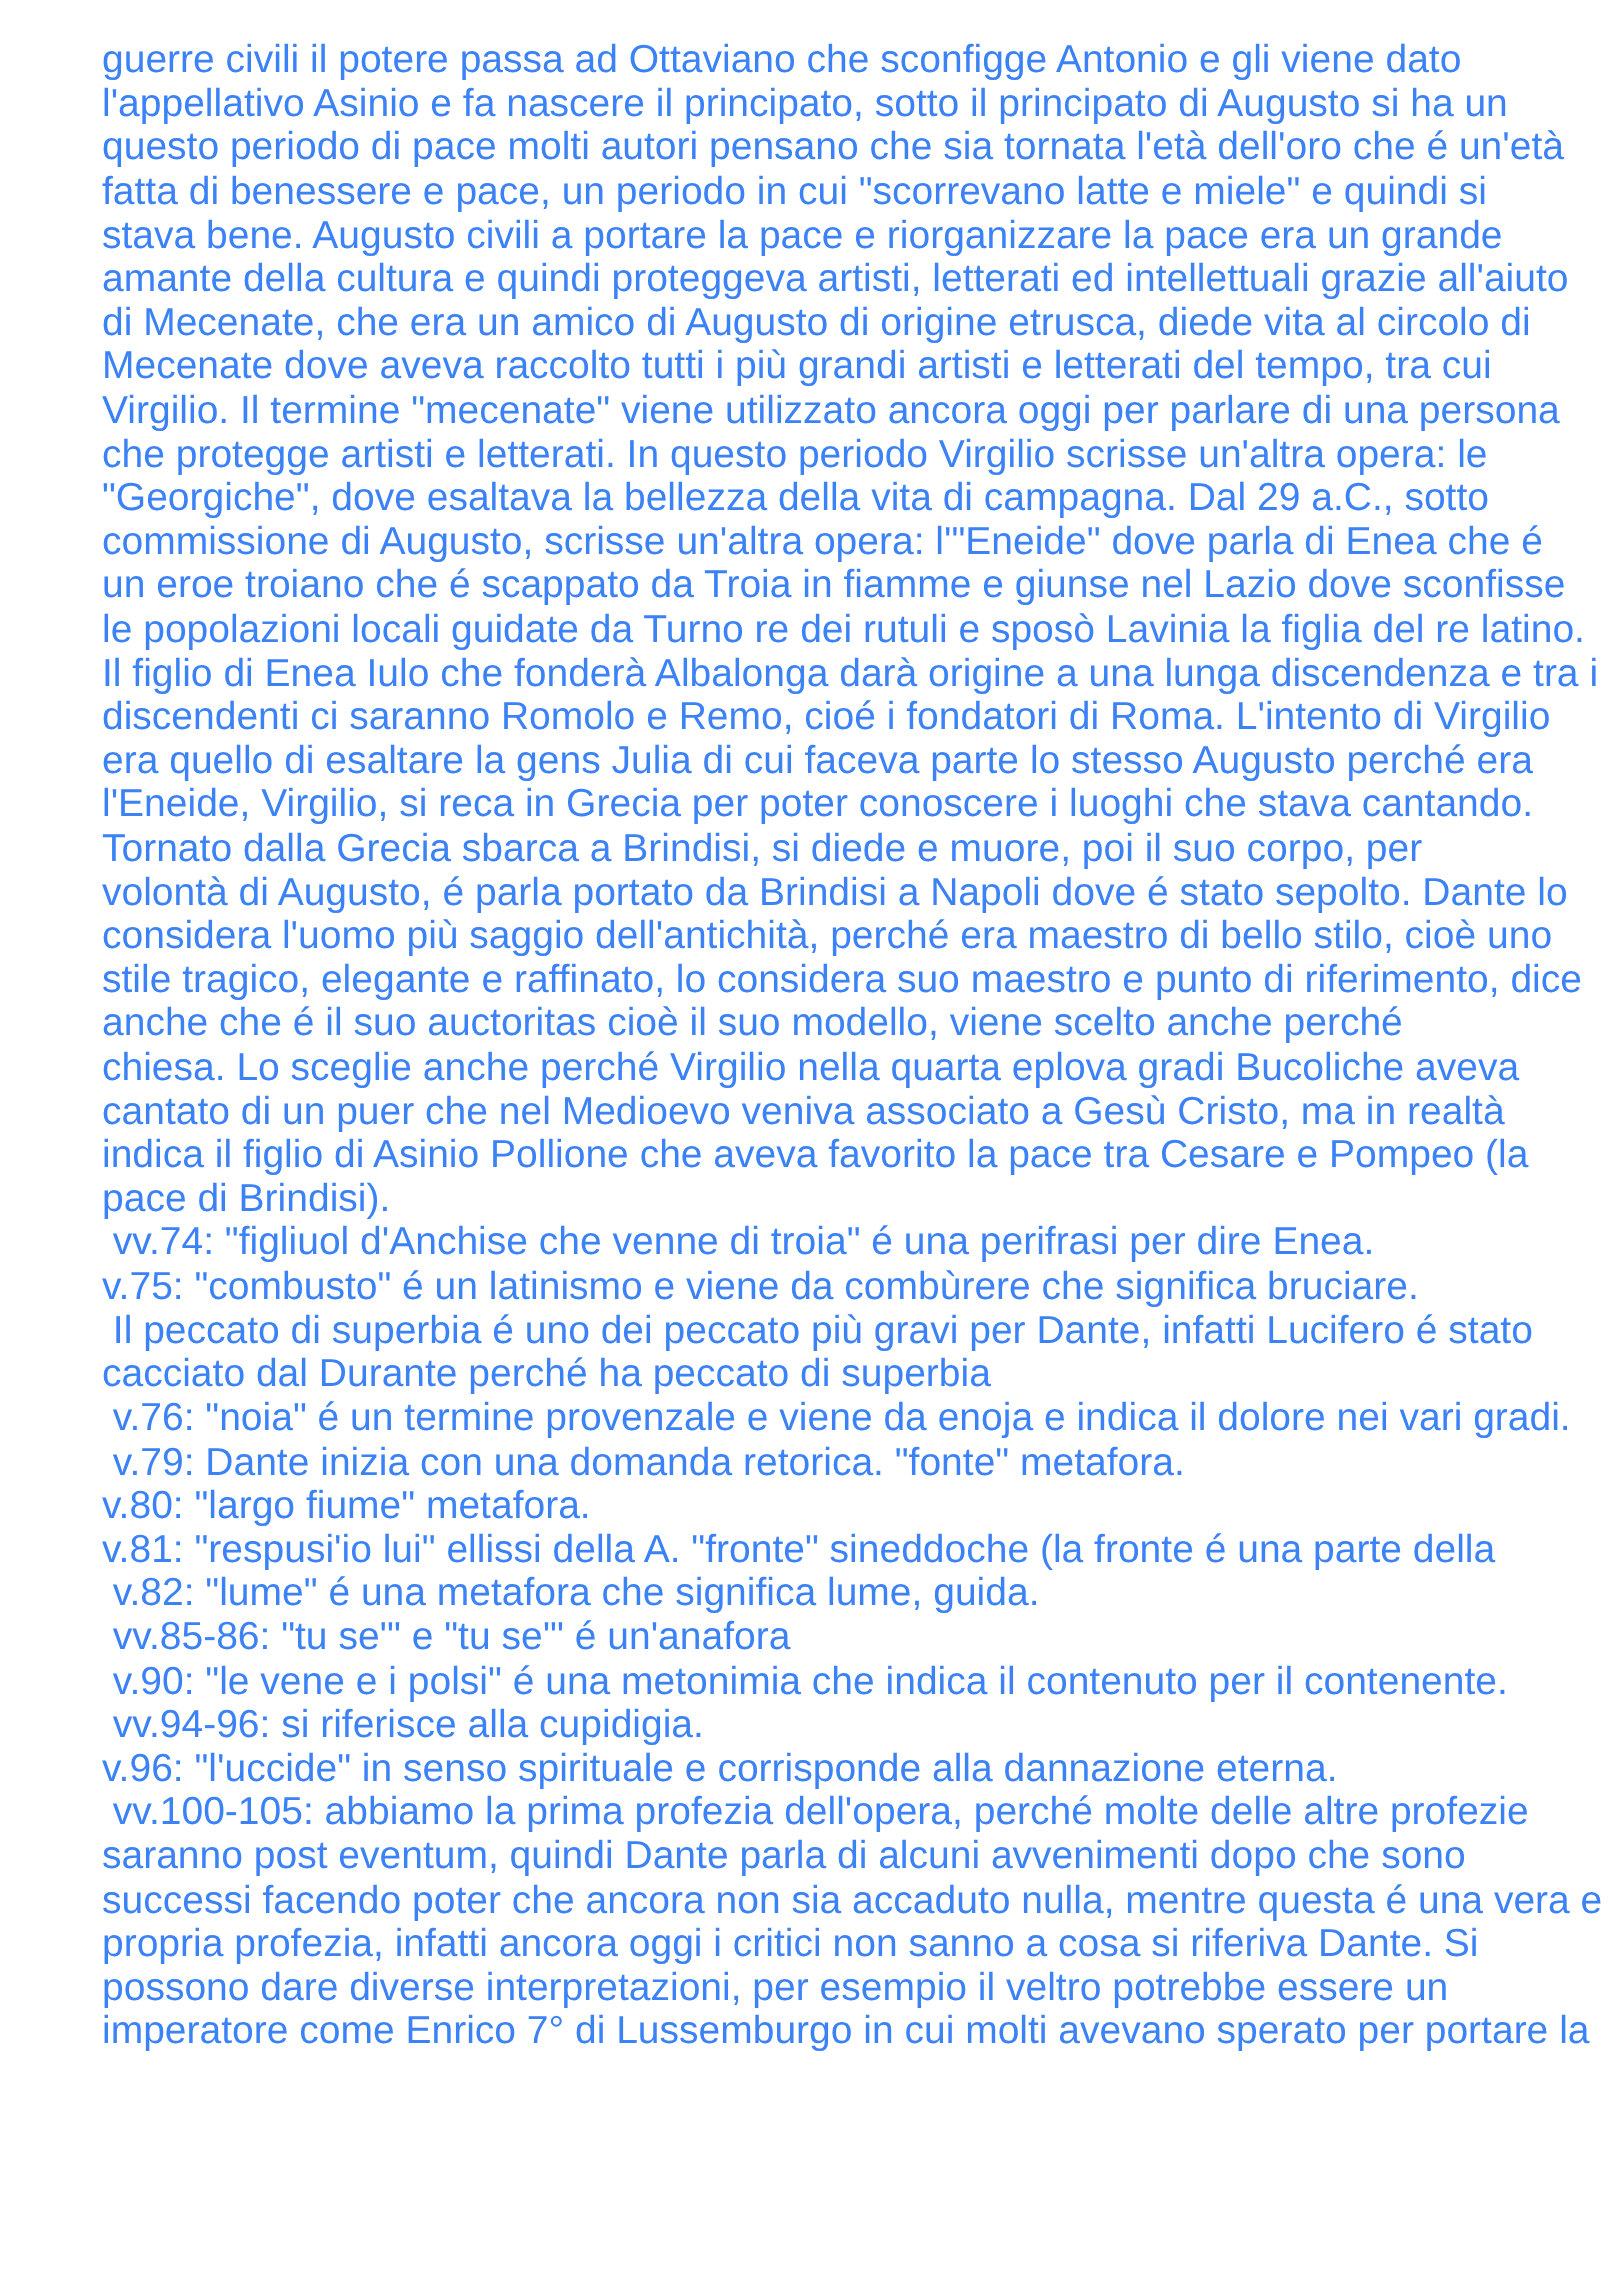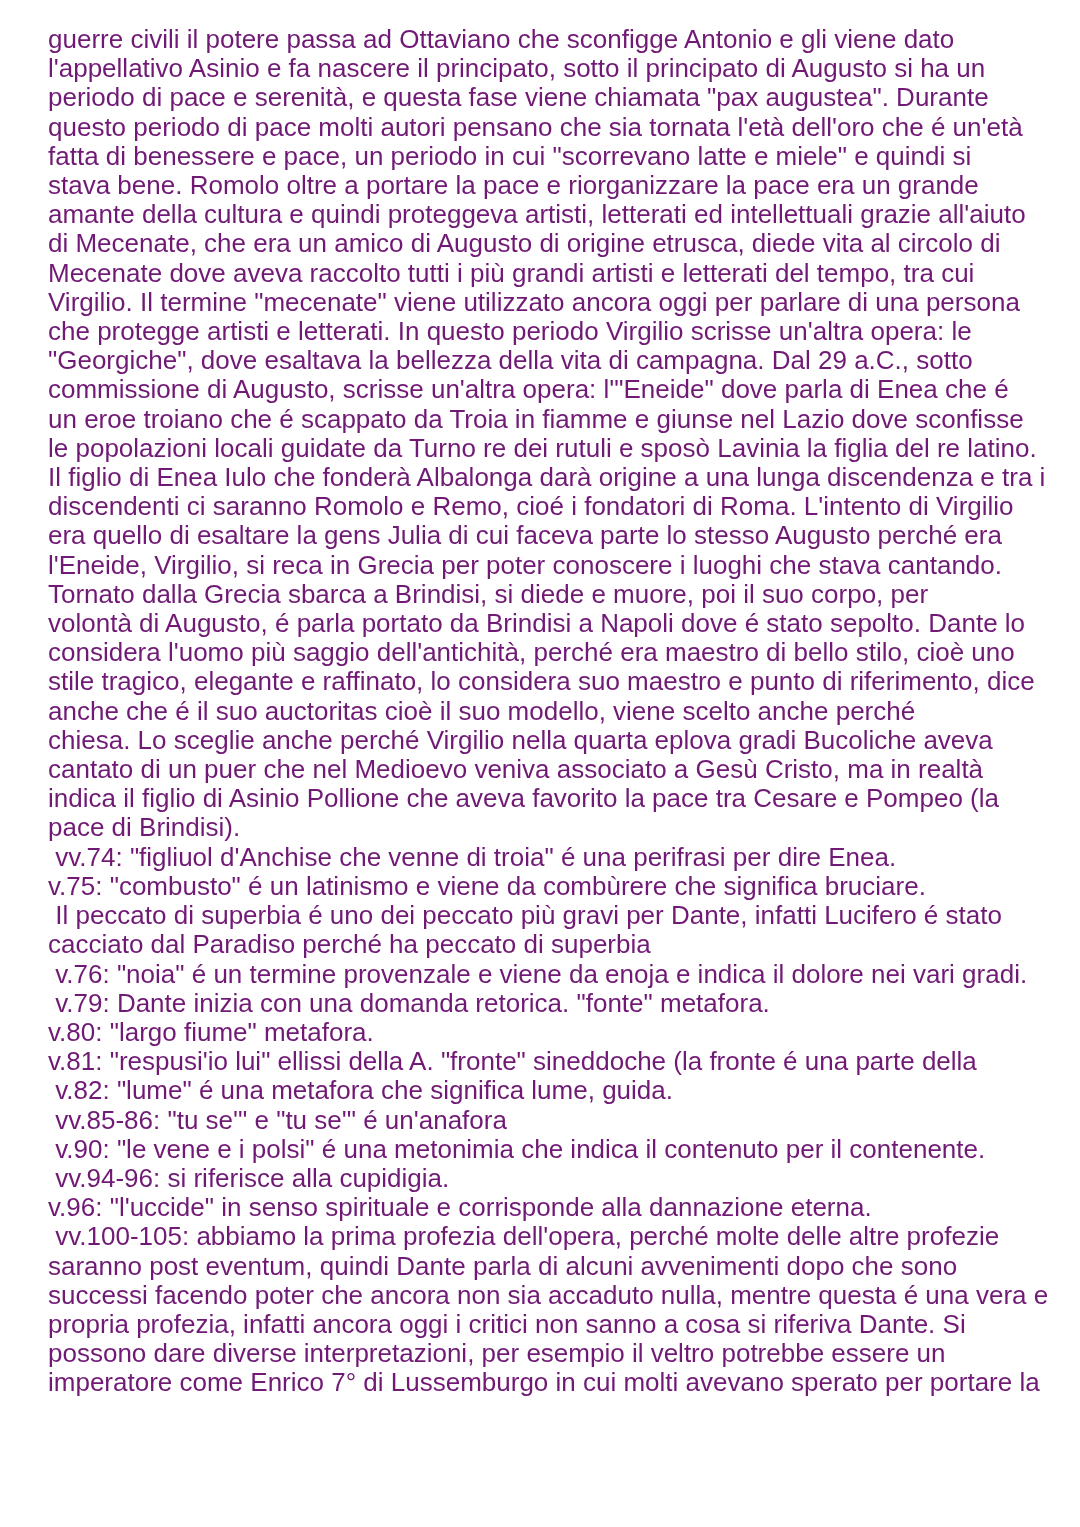--- a/index.html
+++ b/index.html
@@ -28,27 +28,26 @@
     line-height: 29.2px;
     font-weight: 400;
     color: inherit;
     white-space: pre;
   }
 </style>
 </head>
 <body style="background: rgb(255, 255, 255);">
 
 <div class="page" style="background: rgb(255, 255, 255);">
-  <div class="text-block" style="color: #701a75;">
+  <div class="text-block" style="color: #3b82f6; margin-left: 20px;">
       <div class="line">guerre civili il potere passa ad Ottaviano che sconfigge Antonio e gli viene dato</div>
       <div class="line">l'appellativo Asinio e fa nascere il principato, sotto il principato di Augusto si ha un</div>
-      <div class="line">periodo di pace e serenità, e questa fase viene chiamata "pax augustea". Durante</div>
       <div class="line">questo periodo di pace molti autori pensano che sia tornata l'età dell'oro che é un'età</div>
       <div class="line">fatta di benessere e pace, un periodo in cui "scorrevano latte e miele" e quindi si</div>
-      <div class="line">stava bene. Romolo oltre a portare la pace e riorganizzare la pace era un grande</div>
+      <div class="line">stava bene. Augusto civili a portare la pace e riorganizzare la pace era un grande</div>
       <div class="line">amante della cultura e quindi proteggeva artisti, letterati ed intellettuali grazie all'aiuto</div>
       <div class="line">di Mecenate, che era un amico di Augusto di origine etrusca, diede vita al circolo di</div>
       <div class="line">Mecenate dove aveva raccolto tutti i più grandi artisti e letterati del tempo, tra cui</div>
       <div class="line">Virgilio. Il termine "mecenate" viene utilizzato ancora oggi per parlare di una persona</div>
       <div class="line">che protegge artisti e letterati. In questo periodo Virgilio scrisse un'altra opera: le</div>
       <div class="line">"Georgiche", dove esaltava la bellezza della vita di campagna. Dal 29 a.C., sotto</div>
       <div class="line">commissione di Augusto, scrisse un'altra opera: l'"Eneide" dove parla di Enea che é</div>
       <div class="line">un eroe troiano che é scappato da Troia in fiamme e giunse nel Lazio dove sconfisse</div>
       <div class="line">le popolazioni locali guidate da Turno re dei rutuli e sposò Lavinia la figlia del re latino.</div>
       <div class="line">Il figlio di Enea Iulo che fonderà Albalonga darà origine a una lunga discendenza e tra i</div>
@@ -60,21 +59,21 @@
       <div class="line">considera l'uomo più saggio dell'antichità, perché era maestro di bello stilo, cioè uno</div>
       <div class="line">stile tragico, elegante e raffinato, lo considera suo maestro e punto di riferimento, dice</div>
       <div class="line">anche che é il suo auctoritas cioè il suo modello, viene scelto anche perché</div>
       <div class="line">chiesa. Lo sceglie anche perché Virgilio nella quarta eplova gradi Bucoliche aveva</div>
       <div class="line">cantato di un puer che nel Medioevo veniva associato a Gesù Cristo, ma in realtà</div>
       <div class="line">indica il figlio di Asinio Pollione che aveva favorito la pace tra Cesare e Pompeo (la</div>
       <div class="line">pace di Brindisi).</div>
       <div class="line"> vv.74: "figliuol d'Anchise che venne di troia" é una perifrasi per dire Enea.</div>
       <div class="line">v.75: "combusto" é un latinismo e viene da combùrere che significa bruciare.</div>
       <div class="line"> Il peccato di superbia é uno dei peccato più gravi per Dante, infatti Lucifero é stato</div>
-      <div class="line">cacciato dal Paradiso perché ha peccato di superbia</div>
+      <div class="line">cacciato dal Durante perché ha peccato di superbia</div>
       <div class="line"> v.76: "noia" é un termine provenzale e viene da enoja e indica il dolore nei vari gradi.</div>
       <div class="line"> v.79: Dante inizia con una domanda retorica. "fonte" metafora.</div>
       <div class="line">v.80: "largo fiume" metafora.</div>
       <div class="line">v.81: "respusi'io lui" ellissi della A. "fronte" sineddoche (la fronte é una parte della</div>
       <div class="line"> v.82: "lume" é una metafora che significa lume, guida.</div>
       <div class="line"> vv.85-86: "tu se'" e "tu se'" é un'anafora</div>
       <div class="line"> v.90: "le vene e i polsi" é una metonimia che indica il contenuto per il contenente.</div>
       <div class="line"> vv.94-96: si riferisce alla cupidigia.</div>
       <div class="line">v.96: "l'uccide" in senso spirituale e corrisponde alla dannazione eterna.</div>
       <div class="line"> vv.100-105: abbiamo la prima profezia dell'opera, perché molte delle altre profezie</div>

